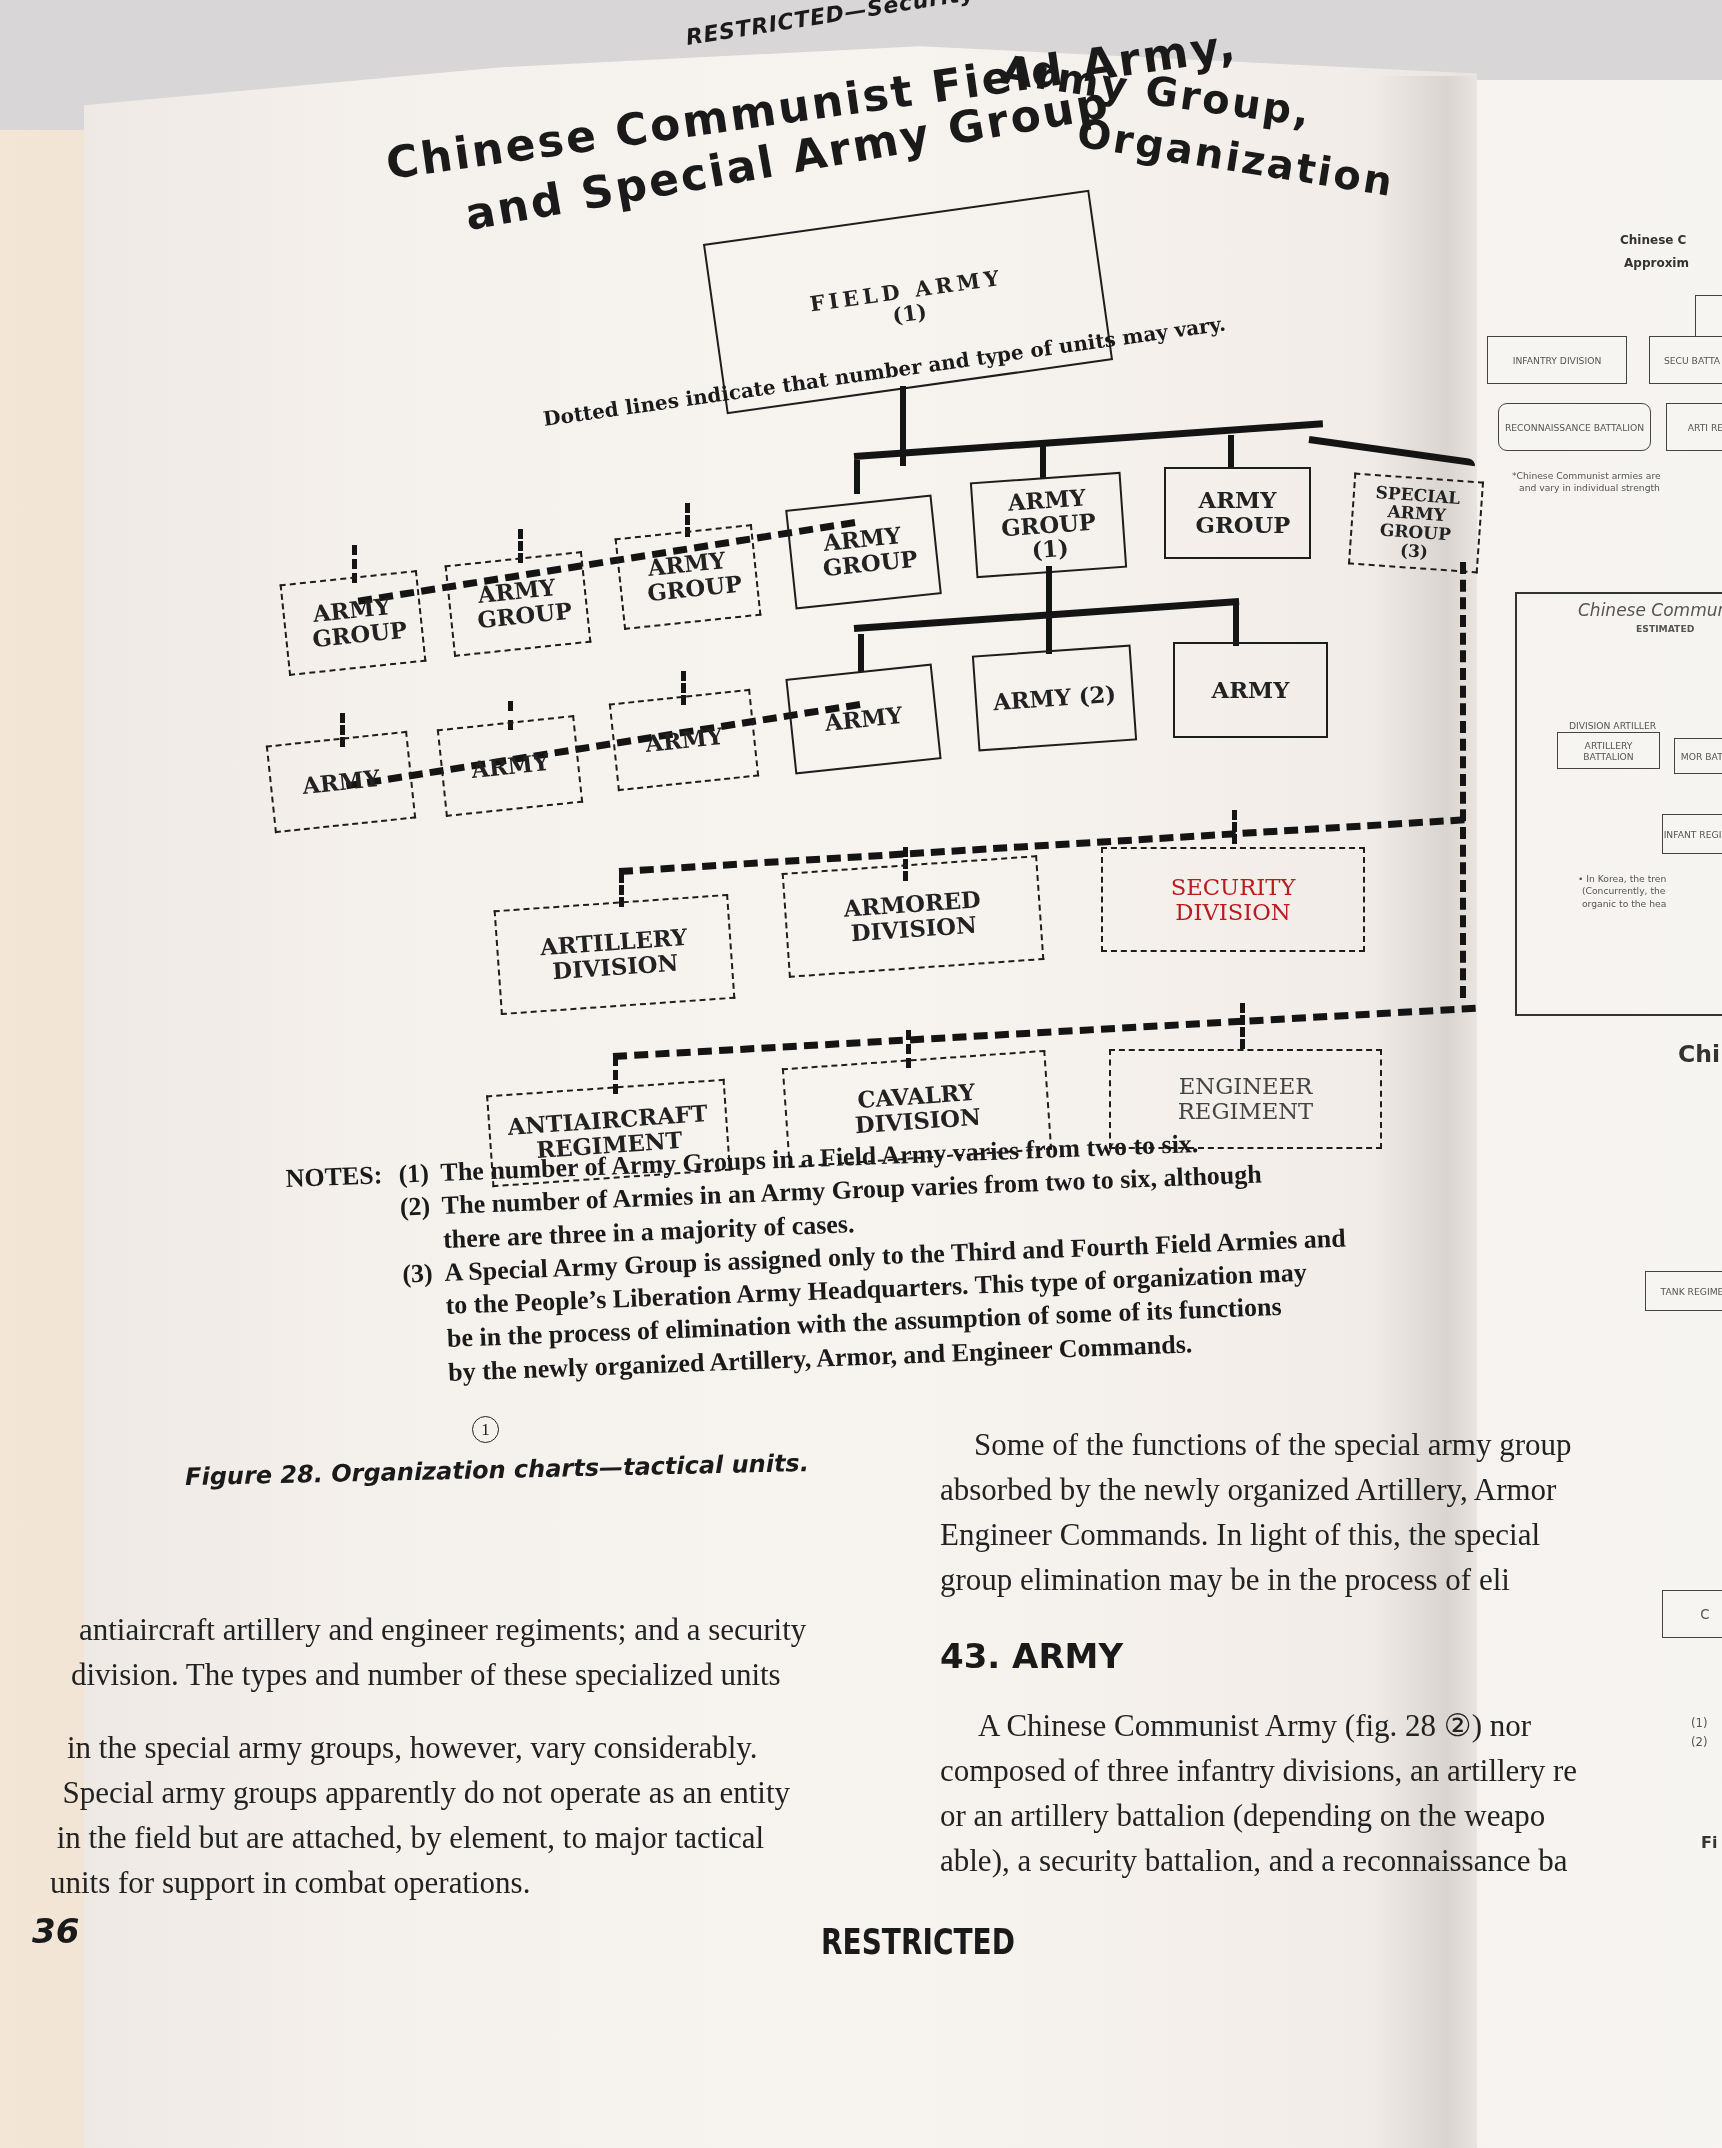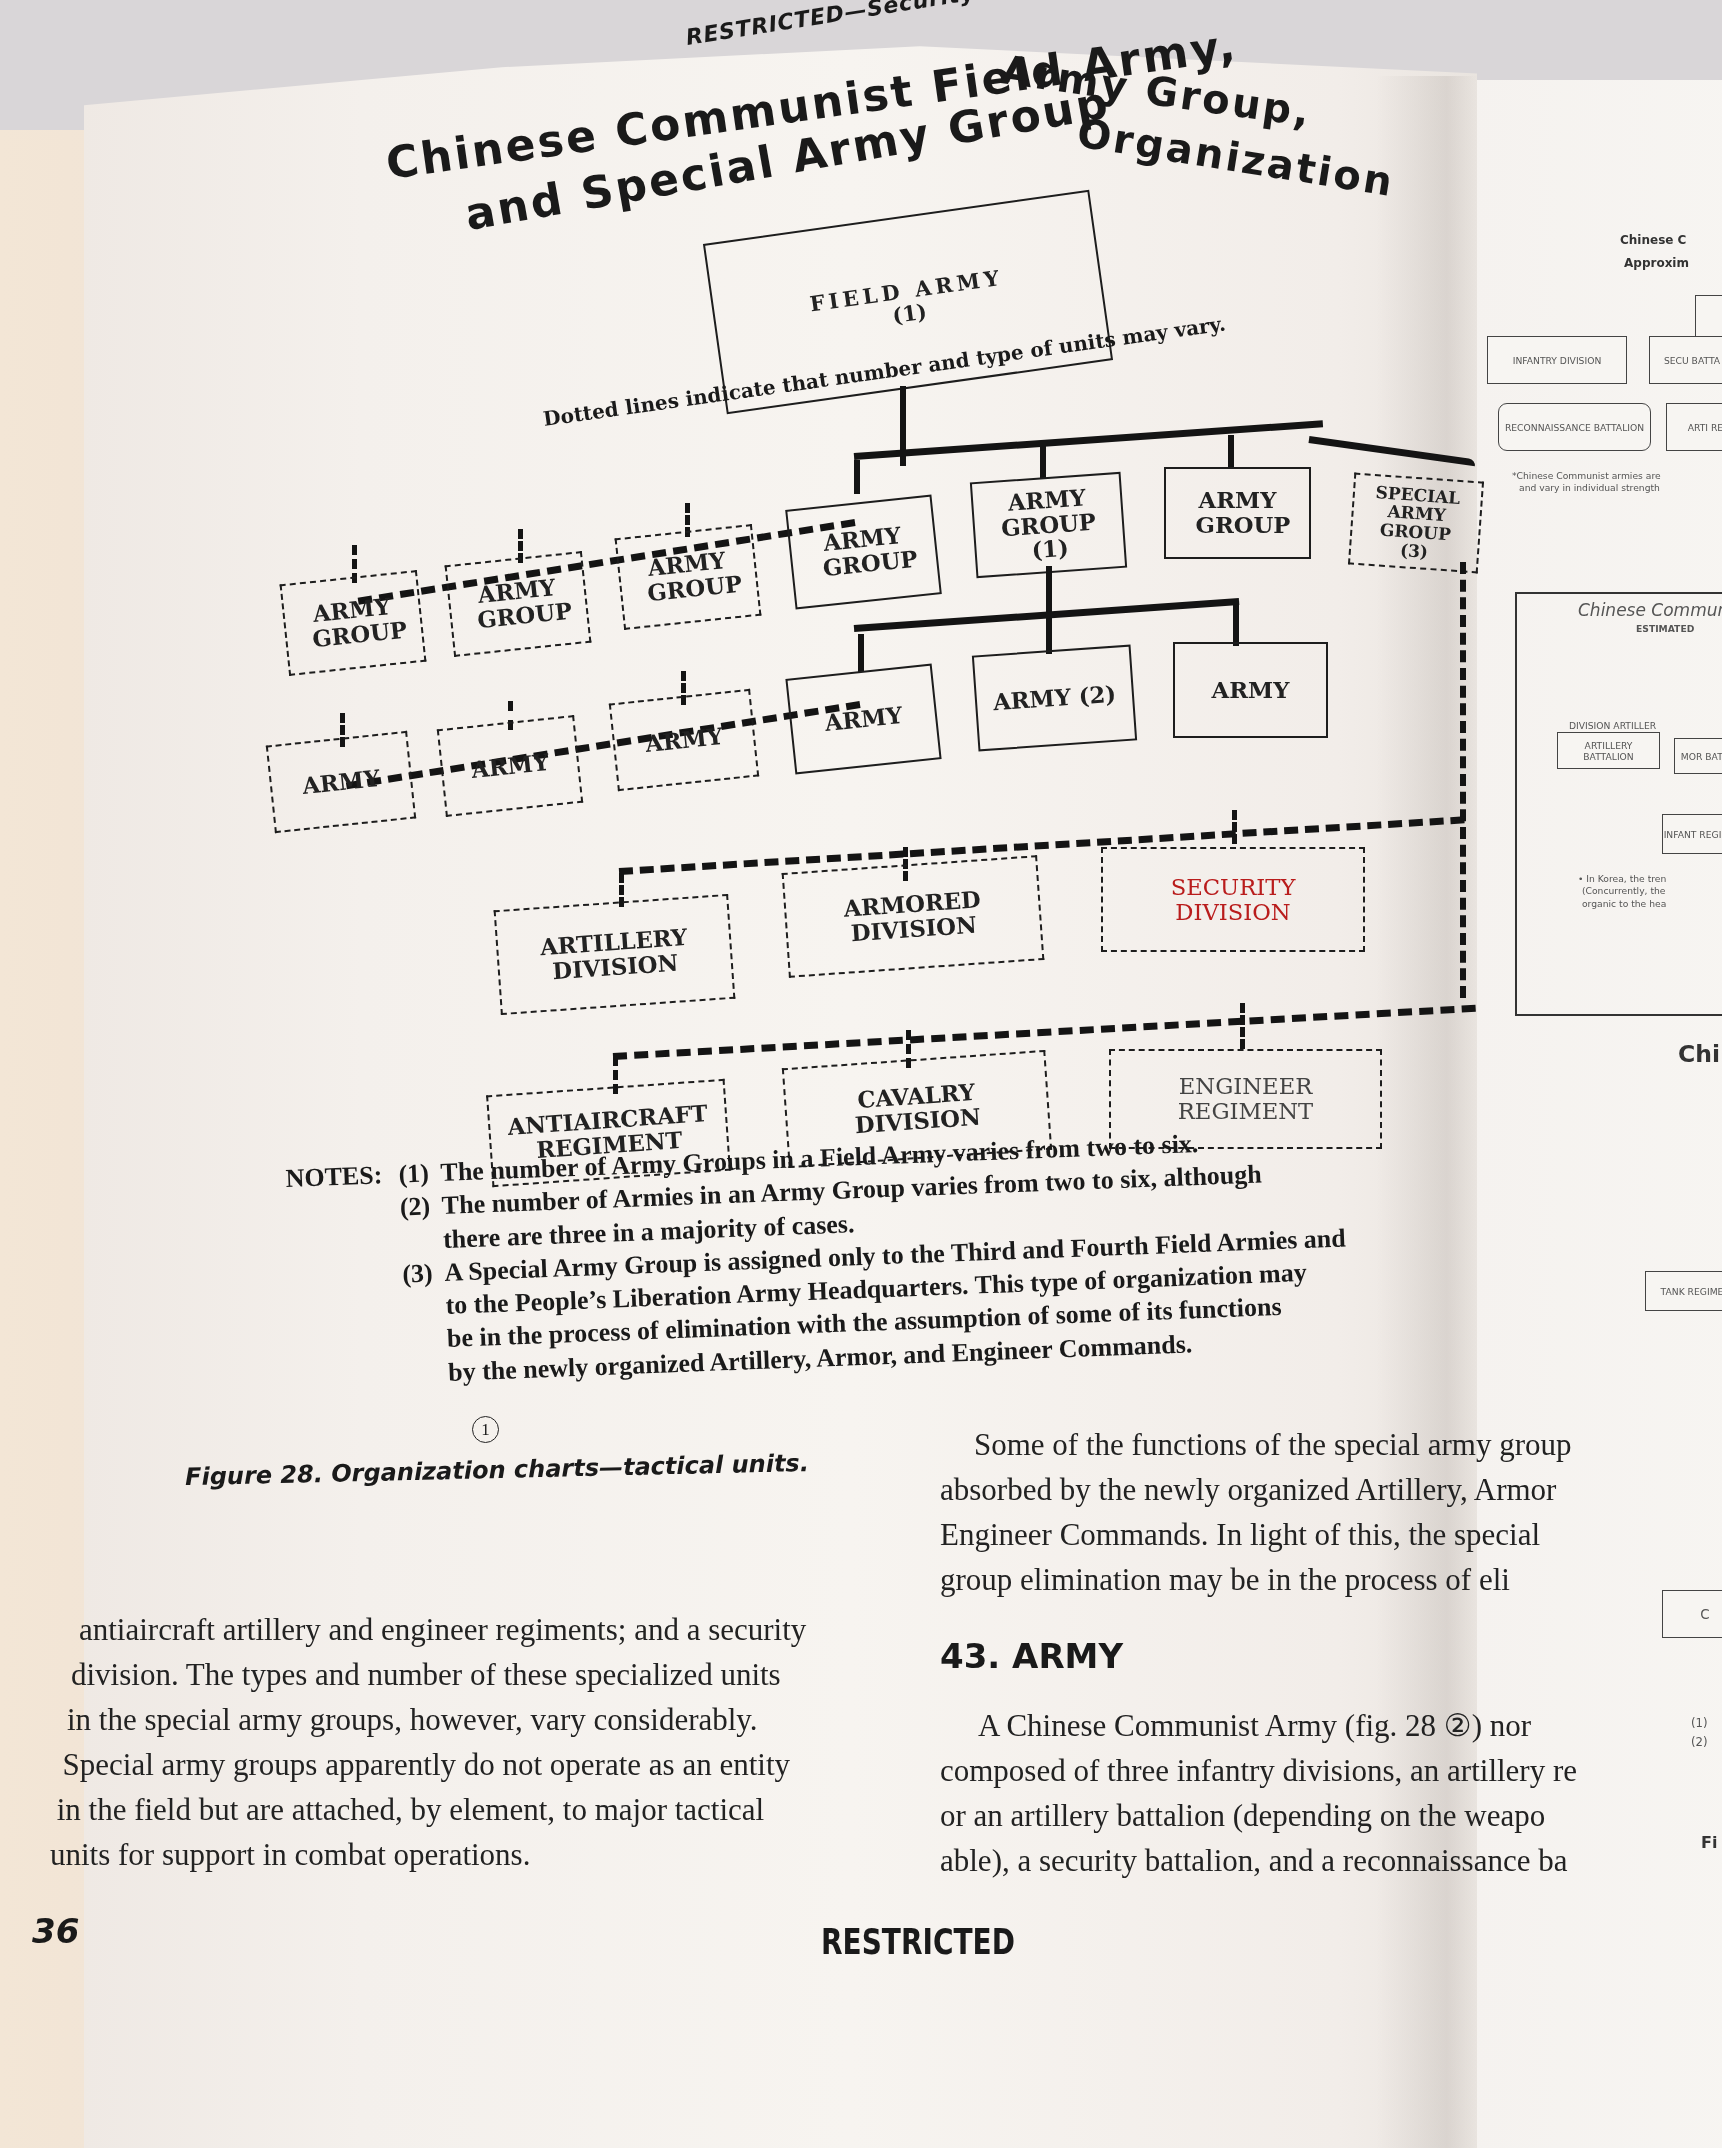--- a/index.html
+++ b/index.html
@@ -256,21 +256,21 @@
 <div id="right-top" class="abs body-col">
   <div style="padding-left:34px;">Some of the functions of the special army group</div>
   <div>absorbed by the newly organized Artillery, Armor</div>
   <div>Engineer Commands.   In light of this, the special</div>
   <div>group elimination may be in the process of eli</div>
 </div>
 
 <div id="left-col" class="abs body-col">
   <div style="padding-left:29px;">antiaircraft artillery and engineer regiments; and a security</div>
   <div style="padding-left:21px;">division.  The types and number of these specialized units</div>
-  <div style="padding-left:17px;">in the special army groups, however, vary considerably.</div>
+  <div style="padding-left:17px;margin-top:28px;">in the special army groups, however, vary considerably.</div>
   <div style="padding-left:12.6px;">Special army groups apparently do not operate as an entity</div>
   <div style="padding-left:6.7px;">in the field but are attached, by element, to major tactical</div>
   <div>units for support in combat operations.</div>
 </div>
 
 <div class="abs section-head">43. ARMY</div>
 <div id="right-bottom" class="abs body-col">
   <div style="padding-left:38px;">A Chinese Communist Army (fig. 28 ②) nor</div>
   <div>composed of three infantry divisions, an artillery re</div>
   <div>or an artillery battalion (depending on the weapo</div>

